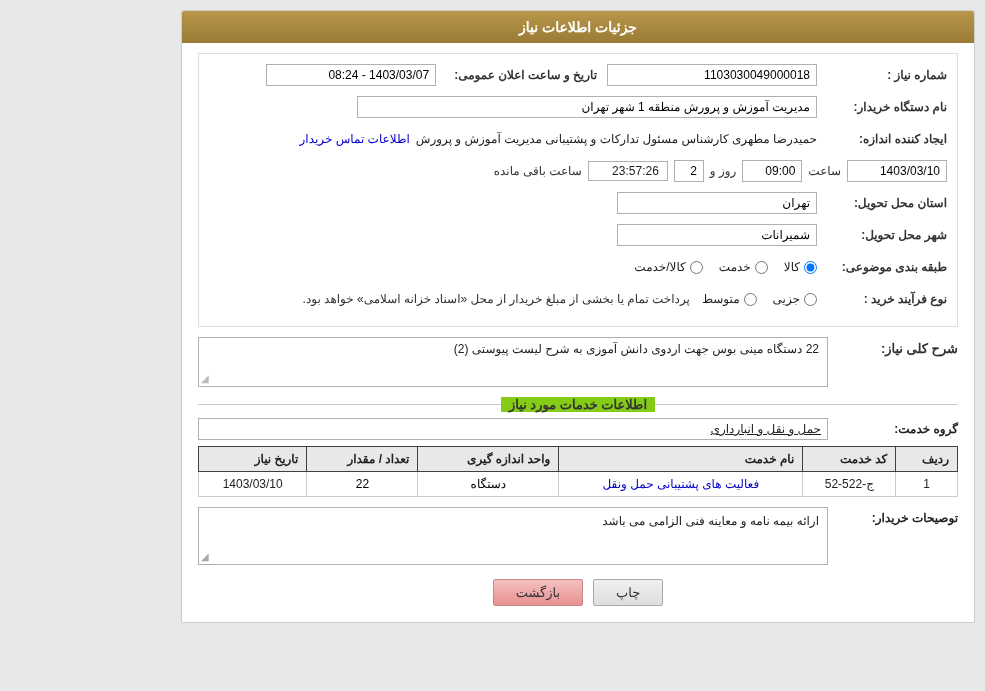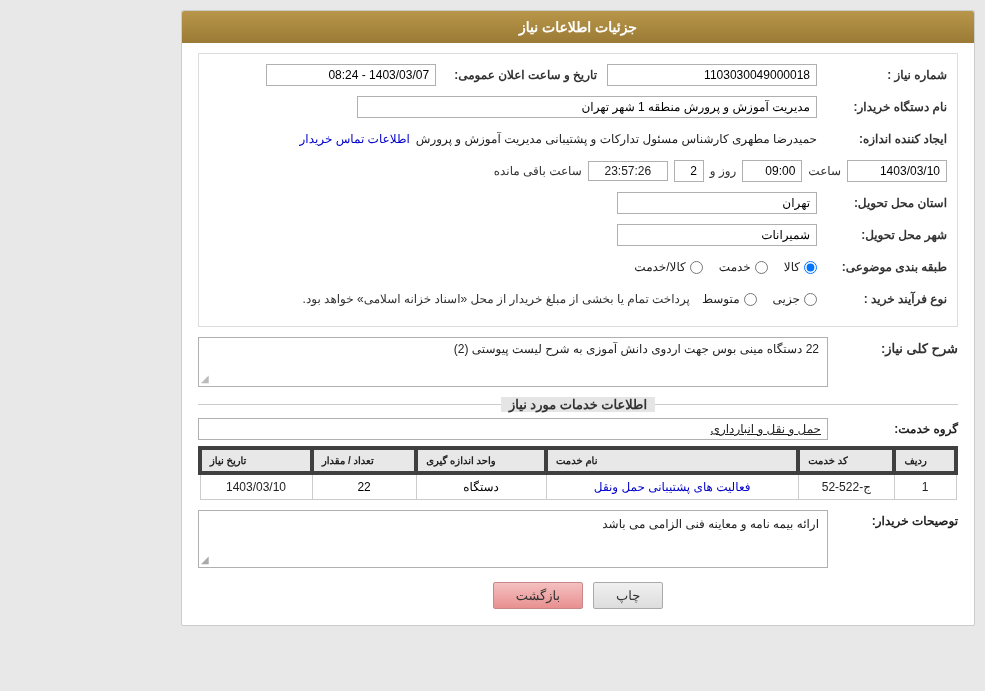--- a/index.html
+++ b/index.html
@@ -97,34 +97,34 @@
     .remaining-label {
       font-size: 12px;
       color: #333;
     }
     .countdown-box {
       border: 1px solid #b0b0b0;
       background: #fff;
       padding: 2px 8px;
       font-size: 12px;
       min-width: 80px;
-      text-align: center;
+      text-align: right;
     }
     .services-table {
       width: 100%;
       border-collapse: collapse;
       margin-top: 6px;
     }
     .services-table th {
       background: #e8e8e8;
-      border: 4px solid #404040;
+      border: 1px solid #404040;
       padding: 5px 8px;
-      font-size: 10px;
-      font-weight: bold;
-      text-align: left;
+      font-size: 12px;
+      font-weight: bold;
+      text-align: right;
     }
     .services-table td {
       border: 1px solid #ccc;
       padding: 5px 8px;
       font-size: 12px;
       text-align: center;
     }
     .text-red { color: #000000; }
     .text-blue { color: #0000cc; }
     .buyer-desc-row {
@@ -213,21 +213,21 @@
       text-decoration: underline;
     }
     .divider-title {
       display: flex;
       align-items: center;
       margin: 10px 0 6px 0;
     }
     .divider-title span {
       font-weight: bold;
       font-size: 13px;
-      background: #e5e5e5;
+      background: #84cc16;
       padding: 0 8px;
       color: #333;
       position: relative;
       z-index: 1;
     }
     .divider-title::before {
       content: '';
       flex: 1;
       height: 1px;
       background: #ccc;

